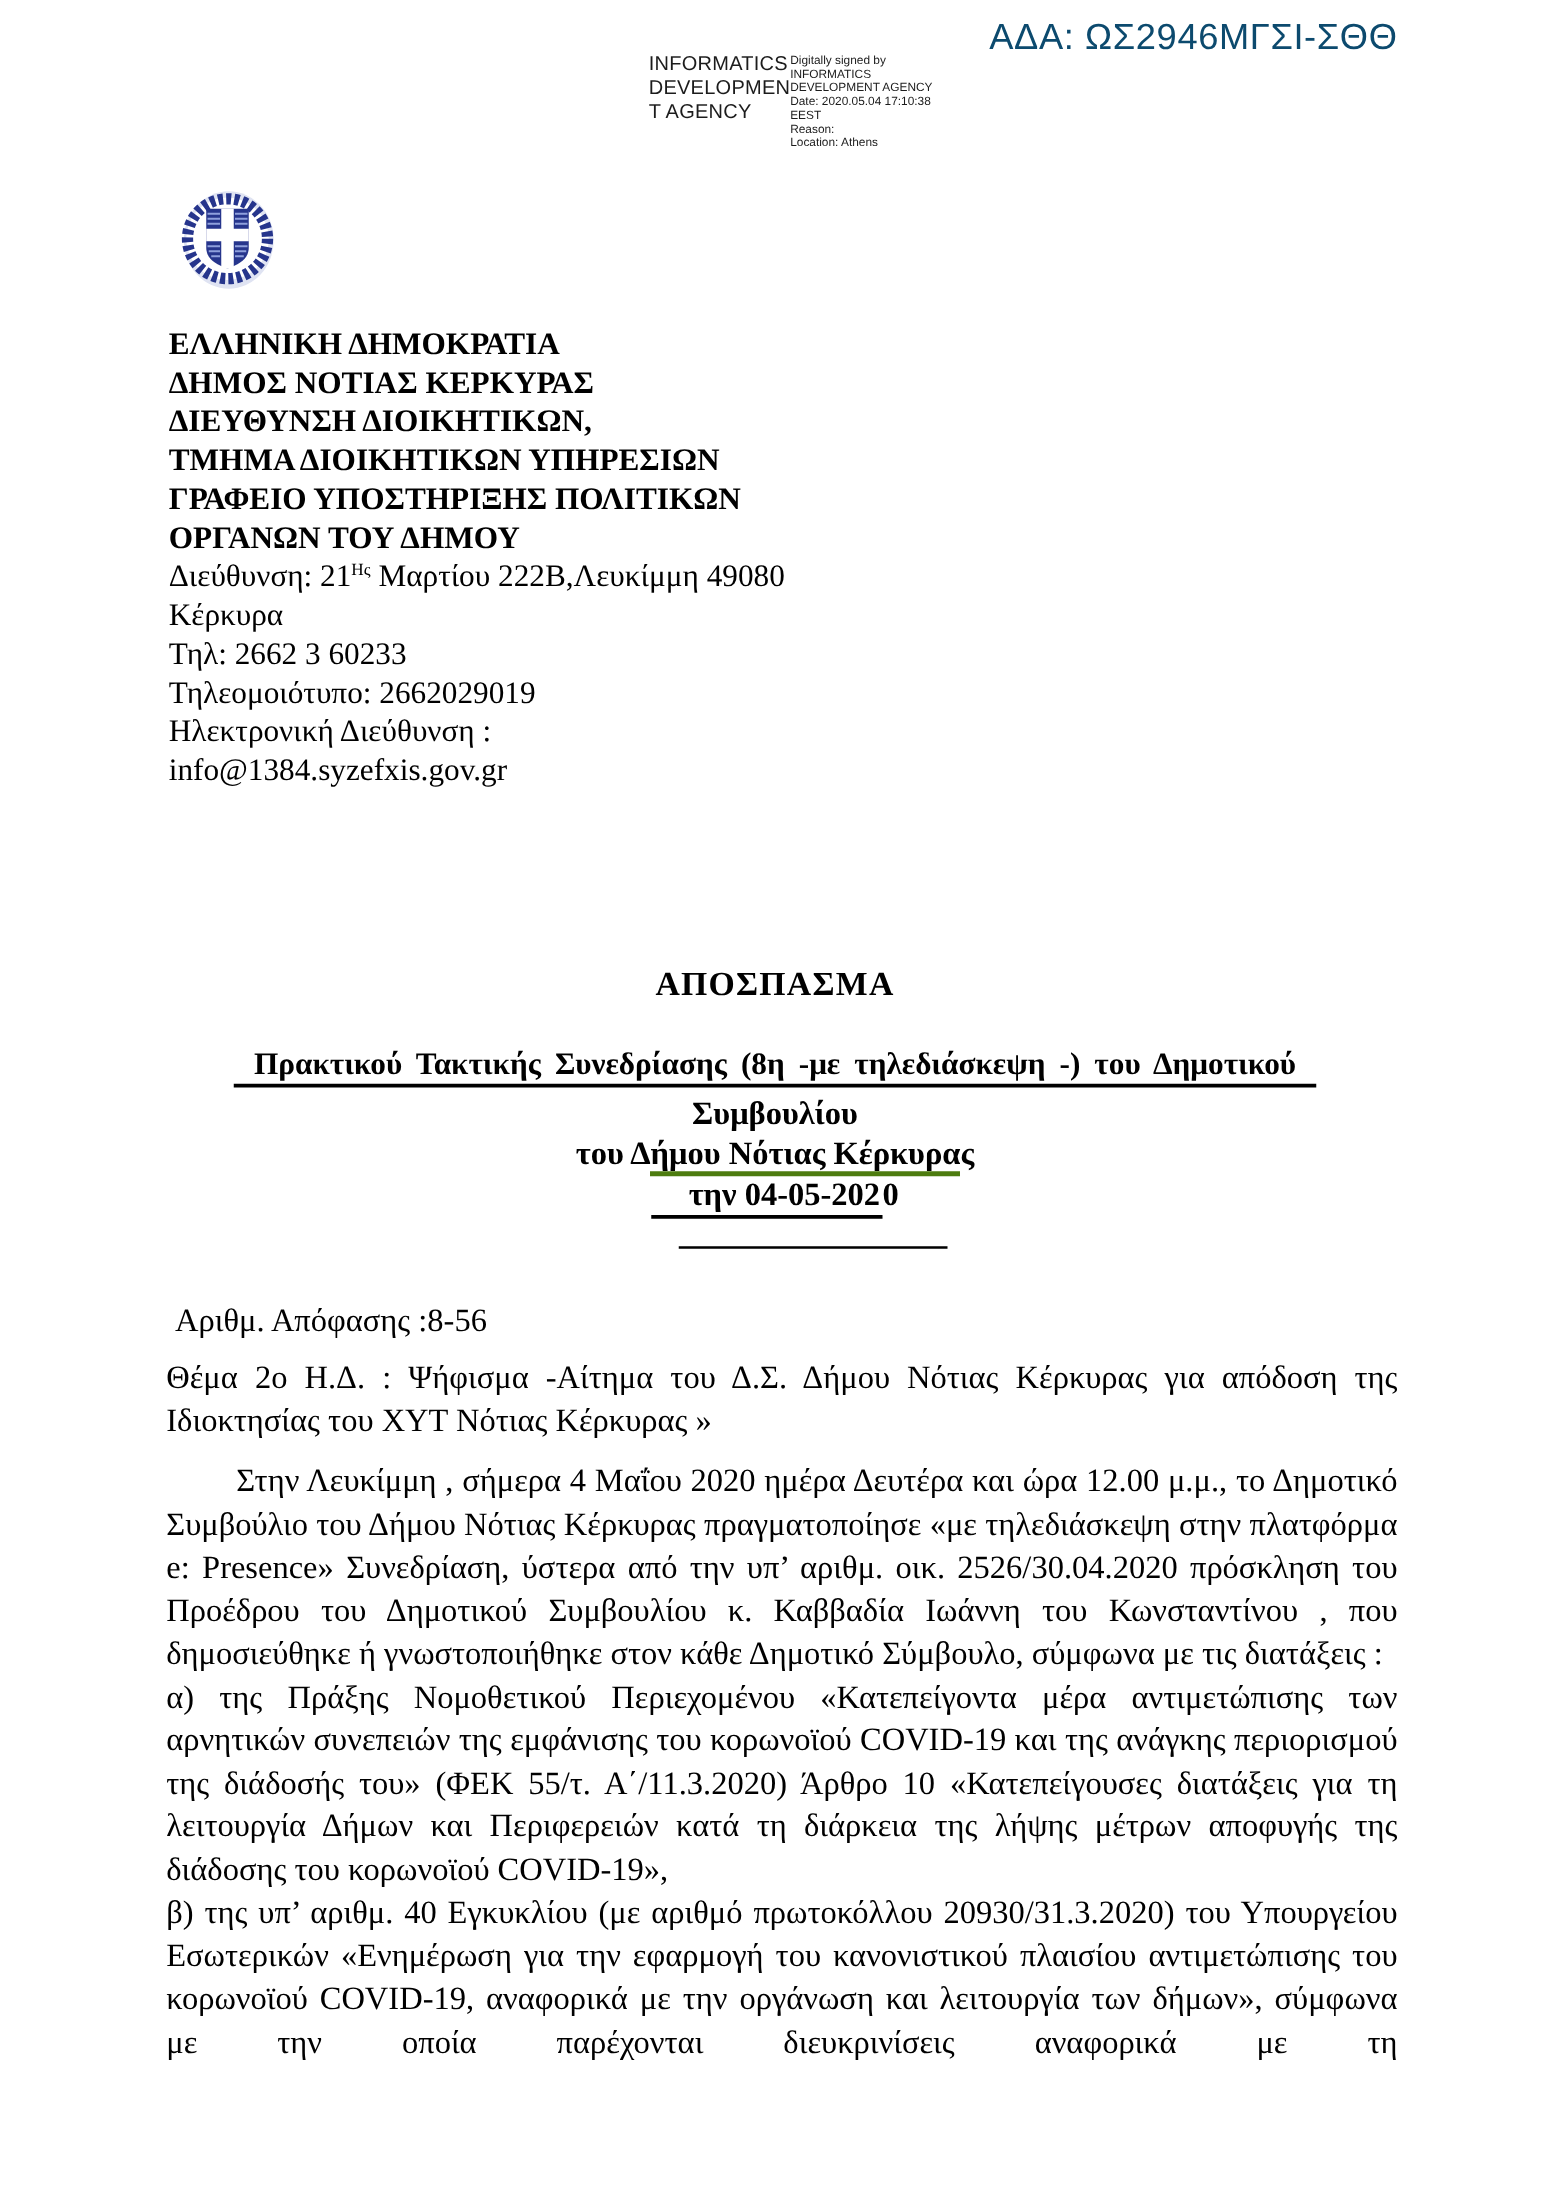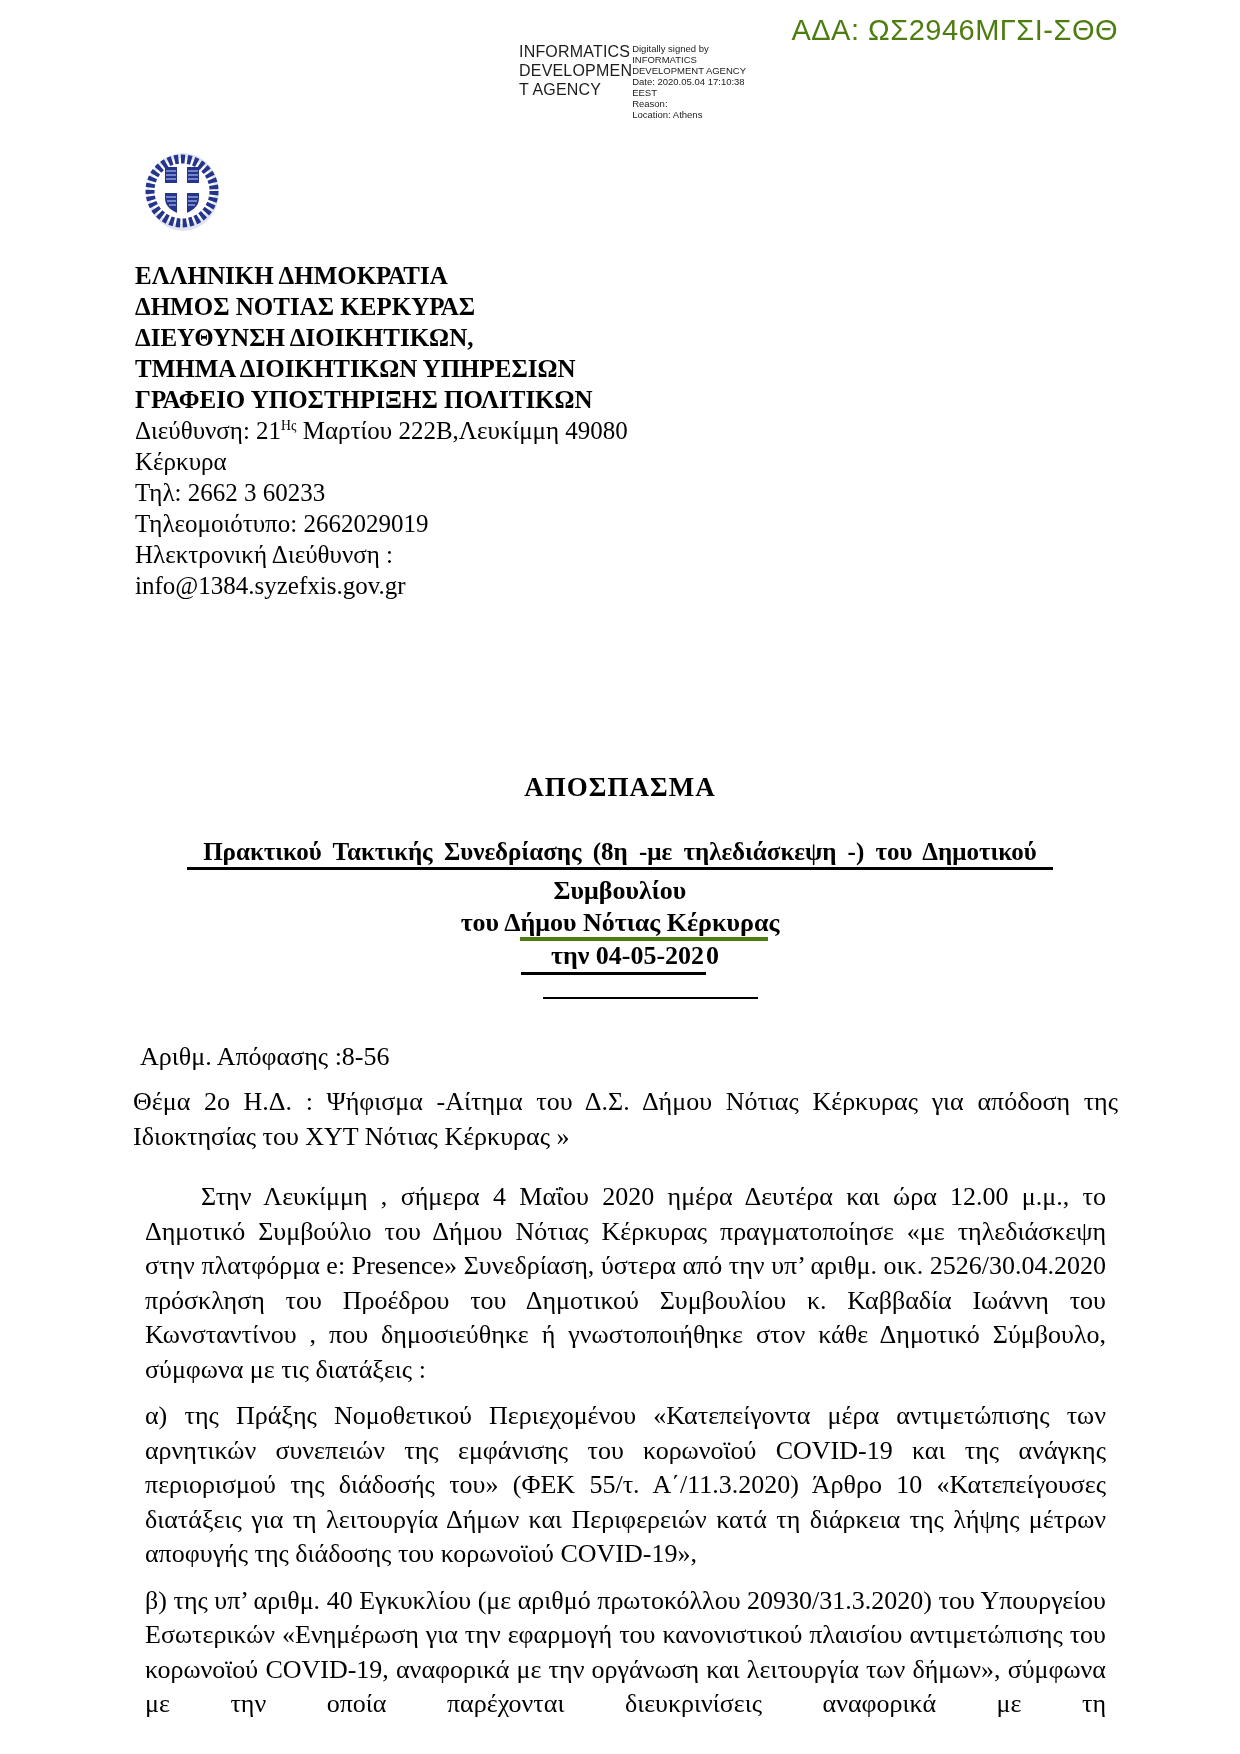--- a/index.html
+++ b/index.html
@@ -13,21 +13,21 @@
     overflow: hidden;
   }
 
   
   .ada {
     position: absolute;
     top: 14px;
     right: 122px;
     font-family: "Liberation Sans", sans-serif;
     font-size: 29px;
-    color: #4d7c0f;
+    color: #0c4a6e;
     letter-spacing: 0.5px;
   }
 
   
   .sig {
     position: absolute;
     top: 42px;
     left: 519px;
     display: flex;
     font-family: "Liberation Sans", sans-serif;
@@ -97,21 +97,21 @@
 
   .bodytext {
     position: absolute;
     top: 1168px;
     left: 133px;
     width: 985px;
     font-size: 26px;
     line-height: 34.5px;
     text-align: justify;
   }
-  .bodytext p { margin: 12px; }
+  .bodytext p { margin: 0; }
   .p1 { text-indent: 56px; }
   .pa { margin-top: 0px; }
   .pb { margin-top: 14px; text-align-last: justify; }
 </style>
 </head>
 <body>
 
 <div class="page">
 
   <div class="ada">ΑΔΑ: ΩΣ2946ΜΓΣΙ-ΣΘΘ</div>
@@ -158,20 +158,21 @@
       </g>
     </svg>
   </div>
 
   <div class="hdr">
     <div class="b">ΕΛΛΗΝΙΚΗ ΔΗΜΟΚΡΑΤΙΑ</div>
     <div class="b">ΔΗΜΟΣ ΝΟΤΙΑΣ  ΚΕΡΚΥΡΑΣ</div>
     <div class="b">ΔΙΕΥΘΥΝΣΗ ΔΙΟΙΚΗΤΙΚΩΝ,</div>
     <div class="b">ΤΜΗΜΑ ΔΙΟΙΚΗΤΙΚΩΝ ΥΠΗΡΕΣΙΩΝ</div>
     <div class="b">ΓΡΑΦΕΙΟ ΥΠΟΣΤΗΡΙΞΗΣ ΠΟΛΙΤΙΚΩΝ</div>
+    <div class="b">ΟΡΓΑΝΩΝ ΤΟΥ ΔΗΜΟΥ</div>
     <div><span>Διεύθυνση: 21</span><sup>Ης</sup><span> Μαρτίου 222Β,Λευκίμμη 49080</span></div>
     <div>Κέρκυρα</div>
     <div>Τηλ: 2662 3 60233</div>
     <div>Τηλεομοιότυπο: 2662029019</div>
     <div>Ηλεκτρονική Διεύθυνση :</div>
     <div>info@1384.syzefxis.gov.gr</div>
   </div>
 
   <div class="apospasma">ΑΠΟΣΠΑΣΜΑ</div>
 

